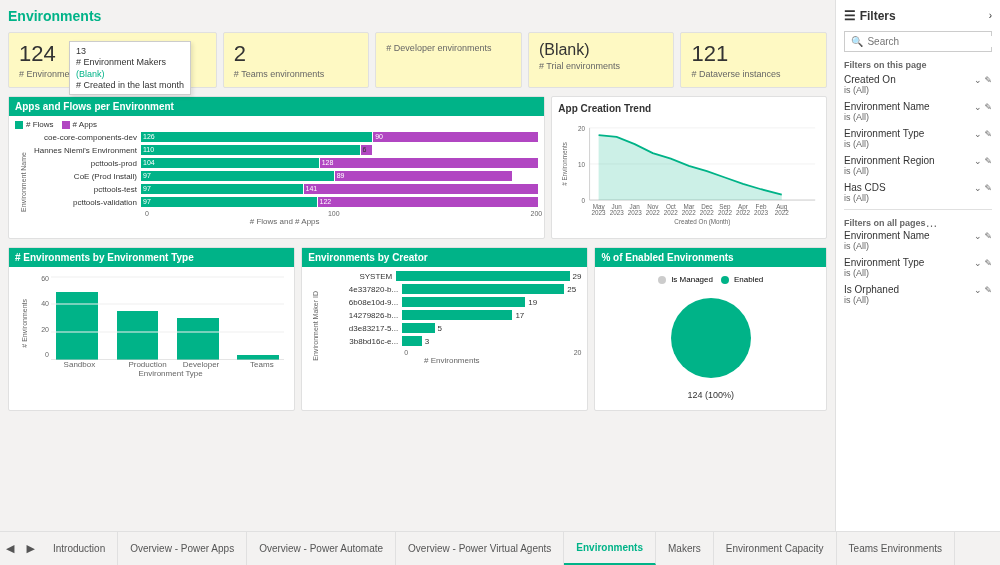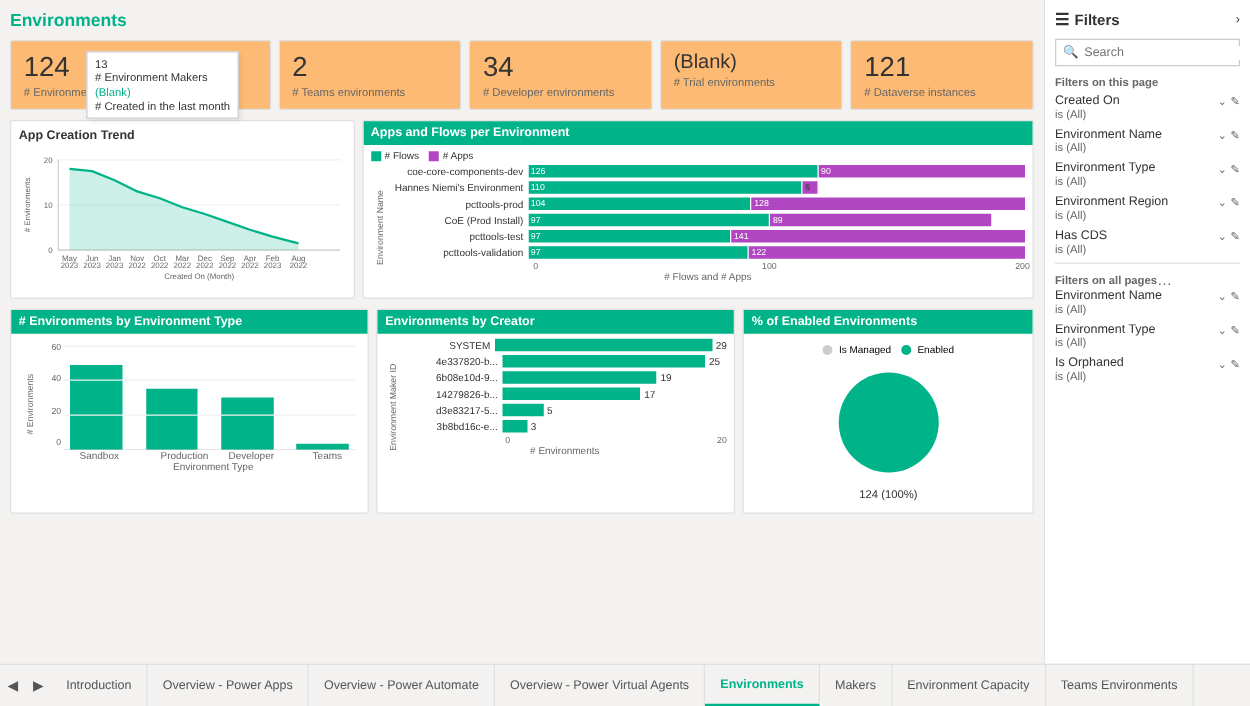--- a/index.html
+++ b/index.html
@@ -7,21 +7,21 @@
     
     .main-container { display: flex; flex: 1; overflow: hidden; }
     
     
     .dashboard { flex: 1; padding: 8px; overflow-y: auto; background: #f3f2f1; }
     
     .page-title { color: #00b388; font-size: 14px; font-weight: 600; margin-bottom: 8px; }
     
     
     .kpi-row { display: flex; gap: 6px; margin-bottom: 8px; }
-    .kpi-card { background: #fdba74; border: 1px solid #e0e0e0; border-radius: 2px; padding: 8px 10px; flex: 1; min-width: 0; position: relative; }
+    .kpi-card { background: #fef9c3; border: 1px solid #e0e0e0; border-radius: 2px; padding: 8px 10px; flex: 1; min-width: 0; position: relative; }
     .kpi-number { font-size: 22px; font-weight: 300; color: #333; }
     .kpi-label { font-size: 9px; color: #666; margin-top: 2px; }
     .kpi-card-large { flex: 1.5; }
     
     .kpi-tooltip { position: absolute; top: 8px; left: 60px; background: white; border: 1px solid #ccc; padding: 4px 6px; font-size: 9px; z-index: 10; box-shadow: 2px 2px 4px rgba(0,0,0,0.1); min-width: 120px; }
     .kpi-tooltip-item { color: #00b388; margin-bottom: 1px; }
     .kpi-tooltip-item span { color: #333; }
     
     
     .charts-row { display: flex; gap: 6px; margin-bottom: 8px; }
@@ -116,36 +116,106 @@
           <div style="font-size:9px;color:#333;"># Created in the last month</div>
         </div>
       </div>
 
       <div class="kpi-card">
         <div class="kpi-number">2</div>
         <div class="kpi-label"># Teams environments</div>
       </div>
 
       <div class="kpi-card">
-        <div class="kpi-number">34</div>
         <div class="kpi-label"># Developer environments</div>
       </div>
 
       <div class="kpi-card">
         <div style="font-size:16px;font-weight:300;color:#333;">(Blank)</div>
         <div class="kpi-label"># Trial environments</div>
       </div>
 
       <div class="kpi-card">
         <div class="kpi-number">121</div>
         <div class="kpi-label"># Dataverse instances</div>
       </div>
     </div>
 
     <div class="charts-row">
+
+      <div class="chart-card chart-card-full">
+        <div class="chart-title-bar">Apps and Flows per Environment</div>
+        <div class="legend-row">
+          <div class="legend-item">
+            <div class="legend-square" style="background:#00b388;"></div>
+            <span># Flows</span>
+          </div>
+          <div class="legend-item">
+            <div class="legend-square" style="background:#b146c2;"></div>
+            <span># Apps</span>
+          </div>
+        </div>
+        <div style="display:flex;height:100px;">
+          <div style="width:16px;display:flex;align-items:center;justify-content:center;">
+            <span style="font-size:7px;color:#666;writing-mode:vertical-rl;transform:rotate(180deg);">Environment Name</span>
+          </div>
+          <div style="flex:1;">
+
+            <div class="bar-row">
+              <div class="bar-label">coe-core-components-dev</div>
+              <div class="bar-container">
+                <div class="bar-teal" style="width:63%;"><span class="bar-val">126</span></div>
+                <div class="bar-purple" style="width:45%;"><span class="bar-val">90</span></div>
+              </div>
+            </div>
+            <div class="bar-row">
+              <div class="bar-label">Hannes Niemi's Environment</div>
+              <div class="bar-container">
+                <div class="bar-teal" style="width:55%;"><span class="bar-val">110</span></div>
+                <div class="bar-purple" style="width:3%;"><span class="bar-val" style="color:#333;">6</span></div>
+              </div>
+            </div>
+            <div class="bar-row">
+              <div class="bar-label">pcttools-prod</div>
+              <div class="bar-container">
+                <div class="bar-teal" style="width:52%;"><span class="bar-val">104</span></div>
+                <div class="bar-purple" style="width:64%;"><span class="bar-val">128</span></div>
+              </div>
+            </div>
+            <div class="bar-row">
+              <div class="bar-label">CoE (Prod Install)</div>
+              <div class="bar-container">
+                <div class="bar-teal" style="width:48.5%;"><span class="bar-val">97</span></div>
+                <div class="bar-purple" style="width:44.5%;"><span class="bar-val">89</span></div>
+              </div>
+            </div>
+            <div class="bar-row">
+              <div class="bar-label">pcttools-test</div>
+              <div class="bar-container">
+                <div class="bar-teal" style="width:48.5%;"><span class="bar-val">97</span></div>
+                <div class="bar-purple" style="width:70.5%;"><span class="bar-val">141</span></div>
+              </div>
+            </div>
+            <div class="bar-row">
+              <div class="bar-label">pcttools-validation</div>
+              <div class="bar-container">
+                <div class="bar-teal" style="width:48.5%;"><span class="bar-val">97</span></div>
+                <div class="bar-purple" style="width:61%;"><span class="bar-val">122</span></div>
+              </div>
+            </div>
+
+            <div style="display:flex;padding-left:114px;font-size:7px;color:#666;margin-top:2px;">
+              <span style="flex:0 0 0;">0</span>
+              <span style="flex:0 0 48.5%;text-align:right;">100</span>
+              <span style="flex:0 0 51.5%;text-align:right;">200</span>
+            </div>
+            <div style="text-align:center;font-size:8px;color:#666;"># Flows and # Apps</div>
+          </div>
+        </div>
+      </div>
 
       <div class="chart-card chart-card-half">
         <div class="chart-title">App Creation Trend</div>
         <div class="line-chart-area">
           <svg class="line-chart-svg" viewBox="0 0 290 120">
 
             <line x1="35" y1="10" x2="285" y2="10" class="grid-line"></line>
             <line x1="35" y1="50" x2="285" y2="50" class="grid-line"></line>
             <line x1="35" y1="90" x2="285" y2="90" class="grid-line"></line>
 
@@ -182,91 +252,20 @@
             <text x="248" y="106" class="tick-text" text-anchor="middle">2022</text>
 
             <text x="160" y="116" class="tick-text" text-anchor="middle">Created On (Month)</text>
 
             <polyline points="45,18 65,20 85,28 105,38 125,44 145,52 165,58 185,65 205,72 225,78 248,84" fill="none" stroke="#00b388" stroke-width="2"></polyline>
 
             <polygon points="45,18 65,20 85,28 105,38 125,44 145,52 165,58 185,65 205,72 225,78 248,84 248,90 45,90" fill="#00b388" opacity="0.2"></polygon>
           </svg>
         </div>
       </div>
-
-      <div class="chart-card chart-card-full">
-        <div class="chart-title-bar">Apps and Flows per Environment</div>
-        <div class="legend-row">
-          <div class="legend-item">
-            <div class="legend-square" style="background:#00b388;"></div>
-            <span># Flows</span>
-          </div>
-          <div class="legend-item">
-            <div class="legend-square" style="background:#b146c2;"></div>
-            <span># Apps</span>
-          </div>
-        </div>
-        <div style="display:flex;height:100px;">
-          <div style="width:16px;display:flex;align-items:center;justify-content:center;">
-            <span style="font-size:7px;color:#666;writing-mode:vertical-rl;transform:rotate(180deg);">Environment Name</span>
-          </div>
-          <div style="flex:1;">
-
-            <div class="bar-row">
-              <div class="bar-label">coe-core-components-dev</div>
-              <div class="bar-container">
-                <div class="bar-teal" style="width:63%;"><span class="bar-val">126</span></div>
-                <div class="bar-purple" style="width:45%;"><span class="bar-val">90</span></div>
-              </div>
-            </div>
-            <div class="bar-row">
-              <div class="bar-label">Hannes Niemi's Environment</div>
-              <div class="bar-container">
-                <div class="bar-teal" style="width:55%;"><span class="bar-val">110</span></div>
-                <div class="bar-purple" style="width:3%;"><span class="bar-val" style="color:#333;">6</span></div>
-              </div>
-            </div>
-            <div class="bar-row">
-              <div class="bar-label">pcttools-prod</div>
-              <div class="bar-container">
-                <div class="bar-teal" style="width:52%;"><span class="bar-val">104</span></div>
-                <div class="bar-purple" style="width:64%;"><span class="bar-val">128</span></div>
-              </div>
-            </div>
-            <div class="bar-row">
-              <div class="bar-label">CoE (Prod Install)</div>
-              <div class="bar-container">
-                <div class="bar-teal" style="width:48.5%;"><span class="bar-val">97</span></div>
-                <div class="bar-purple" style="width:44.5%;"><span class="bar-val">89</span></div>
-              </div>
-            </div>
-            <div class="bar-row">
-              <div class="bar-label">pcttools-test</div>
-              <div class="bar-container">
-                <div class="bar-teal" style="width:48.5%;"><span class="bar-val">97</span></div>
-                <div class="bar-purple" style="width:70.5%;"><span class="bar-val">141</span></div>
-              </div>
-            </div>
-            <div class="bar-row">
-              <div class="bar-label">pcttools-validation</div>
-              <div class="bar-container">
-                <div class="bar-teal" style="width:48.5%;"><span class="bar-val">97</span></div>
-                <div class="bar-purple" style="width:61%;"><span class="bar-val">122</span></div>
-              </div>
-            </div>
-
-            <div style="display:flex;padding-left:114px;font-size:7px;color:#666;margin-top:2px;">
-              <span style="flex:0 0 0;">0</span>
-              <span style="flex:0 0 48.5%;text-align:right;">100</span>
-              <span style="flex:0 0 51.5%;text-align:right;">200</span>
-            </div>
-            <div style="text-align:center;font-size:8px;color:#666;"># Flows and # Apps</div>
-          </div>
-        </div>
-      </div>
     </div>
 
     <div class="charts-row-bottom">
 
       <div class="chart-card chart-card-third">
         <div class="chart-title-bar"># Environments by Environment Type</div>
         <div style="display:flex;height:105px;">
           <div style="width:18px;display:flex;align-items:center;justify-content:center;">
             <span style="font-size:7px;color:#666;writing-mode:vertical-rl;transform:rotate(180deg);"># Environments</span>
           </div>

